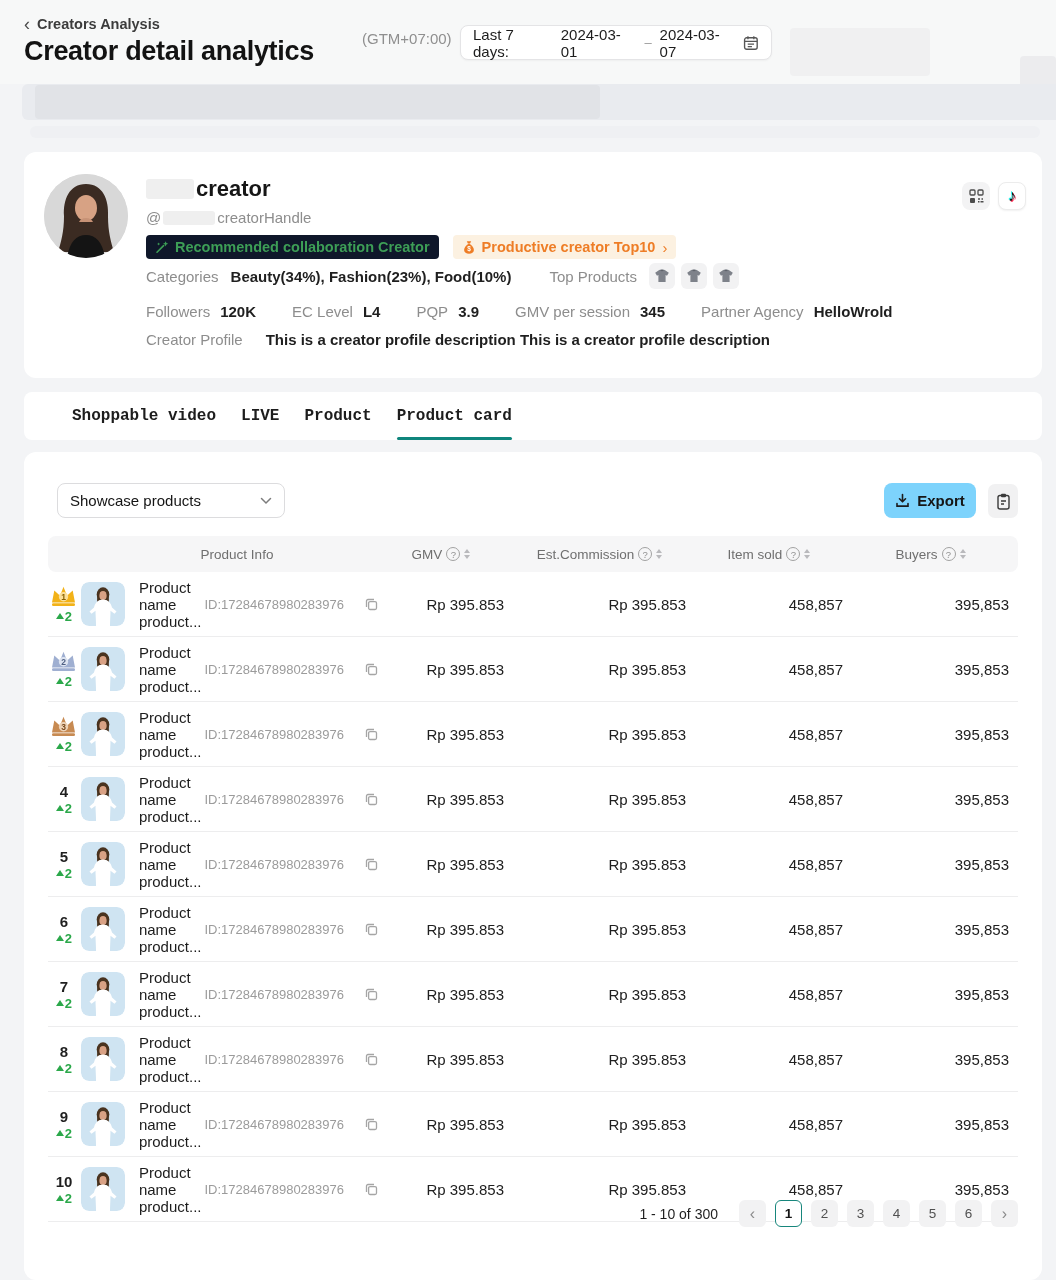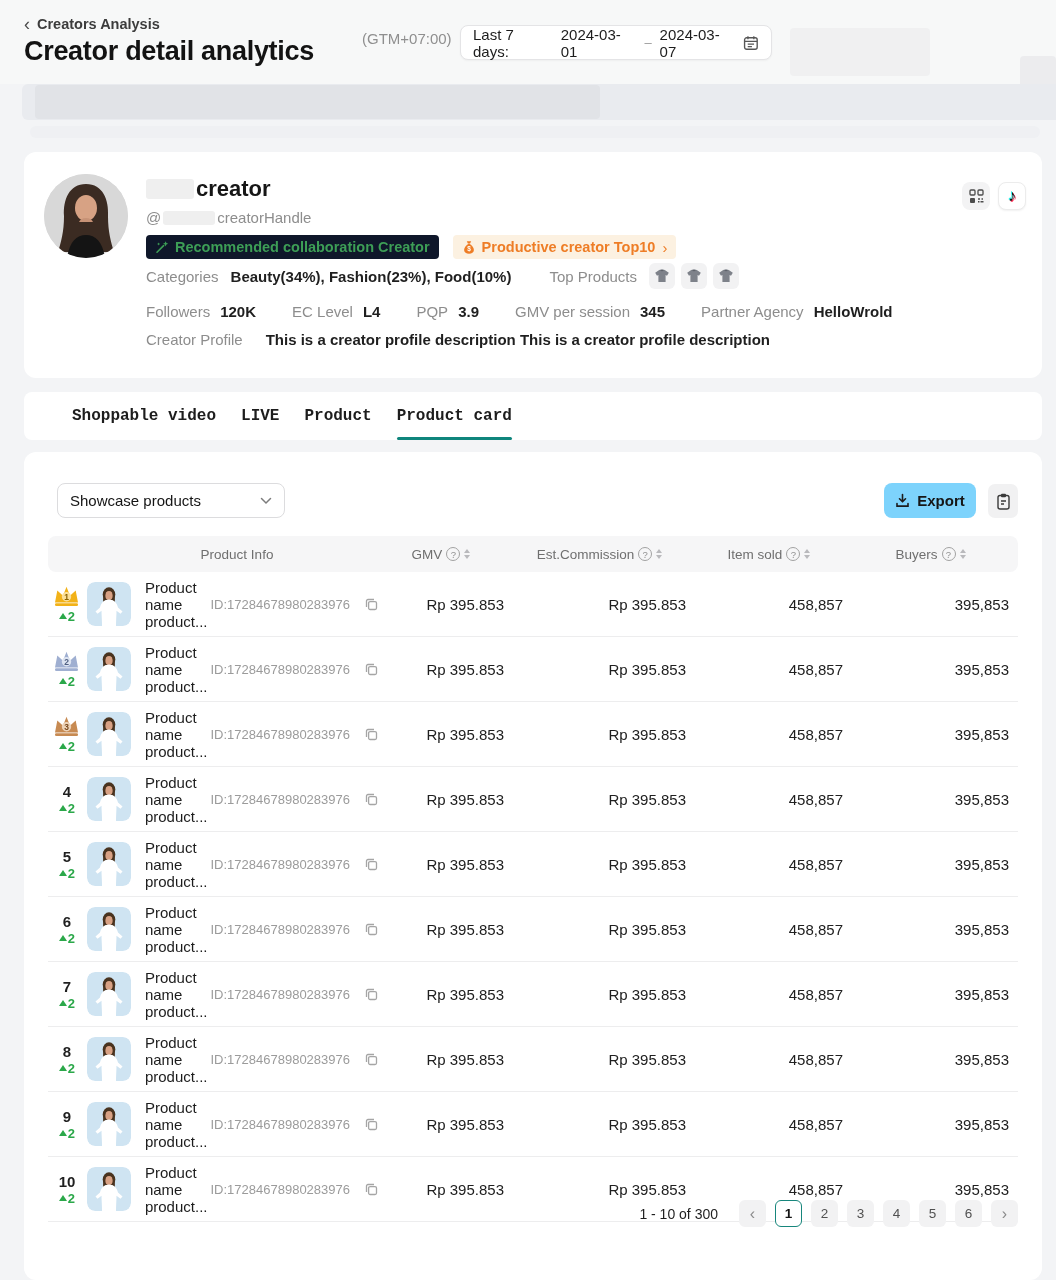--- a/index.html
+++ b/index.html
@@ -84,21 +84,21 @@
   .trow { display:grid; grid-template-columns:330px 135px 182px 157px 166px; align-items:center; height:65px; border-bottom:1px solid #ededee; }
   .cell-num { text-align:right; padding-right:9px; font-size:15px; color:#202020; }
   .pinfo { display:flex; align-items:center; height:100%; }
   .rankbox { width:56px; display:flex; flex-direction:column; align-items:center; justify-content:center; gap:1px; }
   .rank-number { font-size:15px; font-weight:600; color:#1f1f1f; }
   .delta { font-size:13px; font-weight:700; color:#2ba84a; display:flex; align-items:center; gap:1px; }
   .delta .tri { width:0; height:0; border-left:4px solid transparent; border-right:4px solid transparent; border-bottom:6px solid #2ba84a; display:inline-block; }
   .pimg { width:44px; height:44px; border-radius:8px; overflow:hidden; flex:0 0 auto; margin-left:1px; }
   .ptxt { margin-left:14px; display:flex; flex-direction:row; gap:3px; }
   .pname { font-size:15px; color:#1c1c1c; }
-  .pid { font-size:13px; color:#9b9b9b; display:flex; align-items:center; gap:15px; }
+  .pid { font-size:13px; color:#9b9b9b; display:flex; align-items:center; gap:21px; }
   .copy-ic { cursor:pointer; display:inline-flex; }
 
   
   .pagination { position:absolute; right:24px; top:748px; display:flex; align-items:center; gap:9px; }
   .pg-summary { font-size:14px; color:#1f1f1f; margin-right:12px; }
   .pg-btn { min-width:27px; height:27px; border-radius:6px; border:none; background:#f2f2f3; color:#515151; font-size:13.5px; font-family:inherit; display:flex; align-items:center; justify-content:center; cursor:pointer; padding:0 6px; }
   .pg-btn.arrow { color:#8b8b8b; font-size:16px; }
   .pg-btn.active { background:#fff; border:1.5px solid #17867c; color:#141414; font-weight:600; }
 </style>
 </head>

